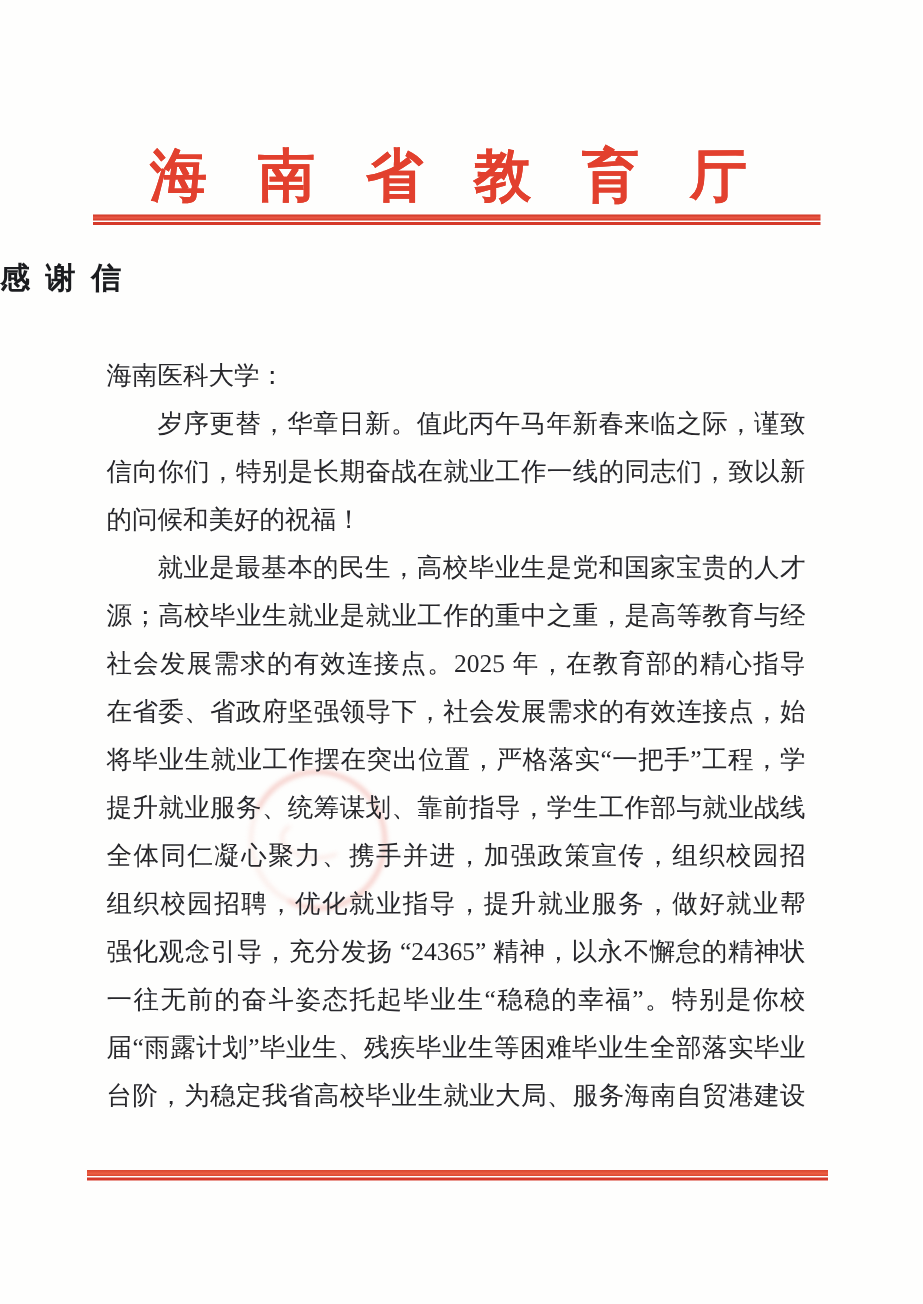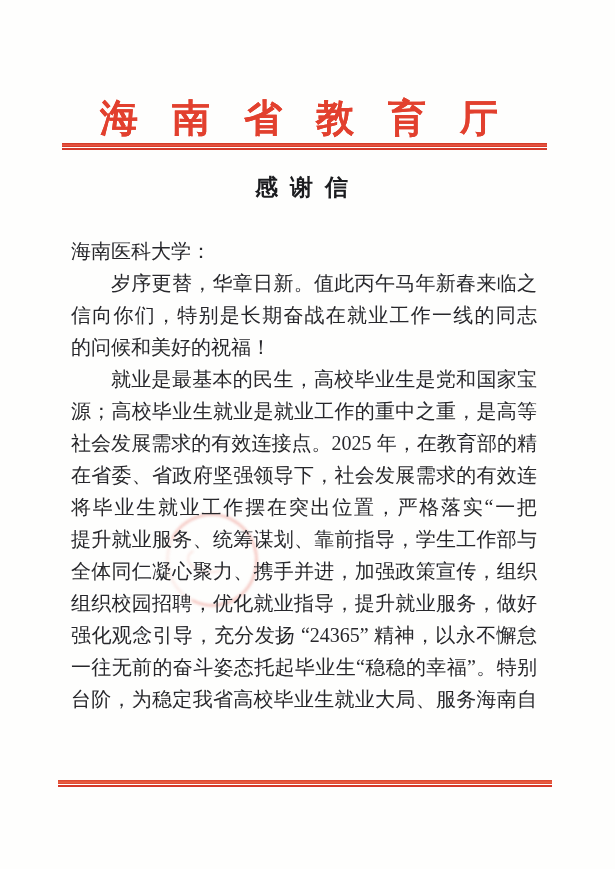--- a/index.html
+++ b/index.html
@@ -18,27 +18,27 @@
   }
   .rule{position:absolute;}
   .rule .thick{height:4px;background:linear-gradient(to bottom,#cf3322,#ea5a47 55%,#cf3322);}
   .rule .thin{height:2px;margin-top:1px;background:var(--accent-red,#d5392a);}
   .rule-top{left:62px;top:143px;width:485px;}
   .rule-bottom{left:58px;top:780px;width:494px;}
   .rule-bottom .thick{height:3.5px;background:linear-gradient(to bottom,#d8452f,#ec5e42 60%,#d8452f);}
   
   .title{
     position:absolute;left:0;right:0;top:172px;margin:0;
-    text-align:center;font-size:23px;font-weight:700;
+    font-size:20px;font-weight:700;
     letter-spacing:.52em;color:#1b1c1f;
   }
   
   .letter-body{
     position:absolute;left:71px;top:235px;width:466px;
-    font-size:20px;line-height:32px;color:#27272b;
+    font-size:17px;line-height:32px;color:#27272b;
   }
   .line{height:32px;overflow:hidden;white-space:nowrap;}
   .line.fill{white-space:normal;text-align:justify;text-align-last:justify;}
   .line.indent{text-indent:2em;}
   
   .seal-ghost{
     position:absolute;left:166px;top:513px;width:86px;height:88px;
     border:3px solid rgba(229,98,84,.30);border-radius:50%;
     border-left-color:rgba(229,98,84,.10);
     transform:rotate(-18deg);filter:blur(1.3px);
@@ -82,20 +82,21 @@
       <div class="line fill indent">就业是最基本的民生，高校毕业生是党和国家宝贵的人才资</div>
       <div class="line fill">源；高校毕业生就业是就业工作的重中之重，是高等教育与经济</div>
       <div class="line fill">社会发展需求的有效连接点。2025 年，在教育部的精心指导下，</div>
       <div class="line fill">在省委、省政府坚强领导下，社会发展需求的有效连接点，始终</div>
       <div class="line fill">将毕业生就业工作摆在突出位置，严格落实“一把手”工程，学</div>
       <div class="line fill">提升就业服务、统筹谋划、靠前指导，学生工作部与就业战线</div>
       <div class="line fill">全体同仁凝心聚力、携手并进，加强政策宣传，组织校园招聘，</div>
       <div class="line fill">组织校园招聘，优化就业指导，提升就业服务，做好就业帮扶，</div>
       <div class="line fill">强化观念引导，充分发扬 “24365” 精神，以永不懈怠的精神状态、</div>
       <div class="line fill">一往无前的奋斗姿态托起毕业生“稳稳的幸福”。特别是你校 2025</div>
+      <div class="line fill">届“雨露计划”毕业生、残疾毕业生等困难毕业生全部落实毕业</div>
       <div class="line fill">台阶，为稳定我省高校毕业生就业大局、服务海南自贸港建设提</div>
     </main>
 
   <div class="rule rule-bottom">
     <div class="thick"></div>
     <div class="thin"></div>
   </div>
 
 </div>
 

